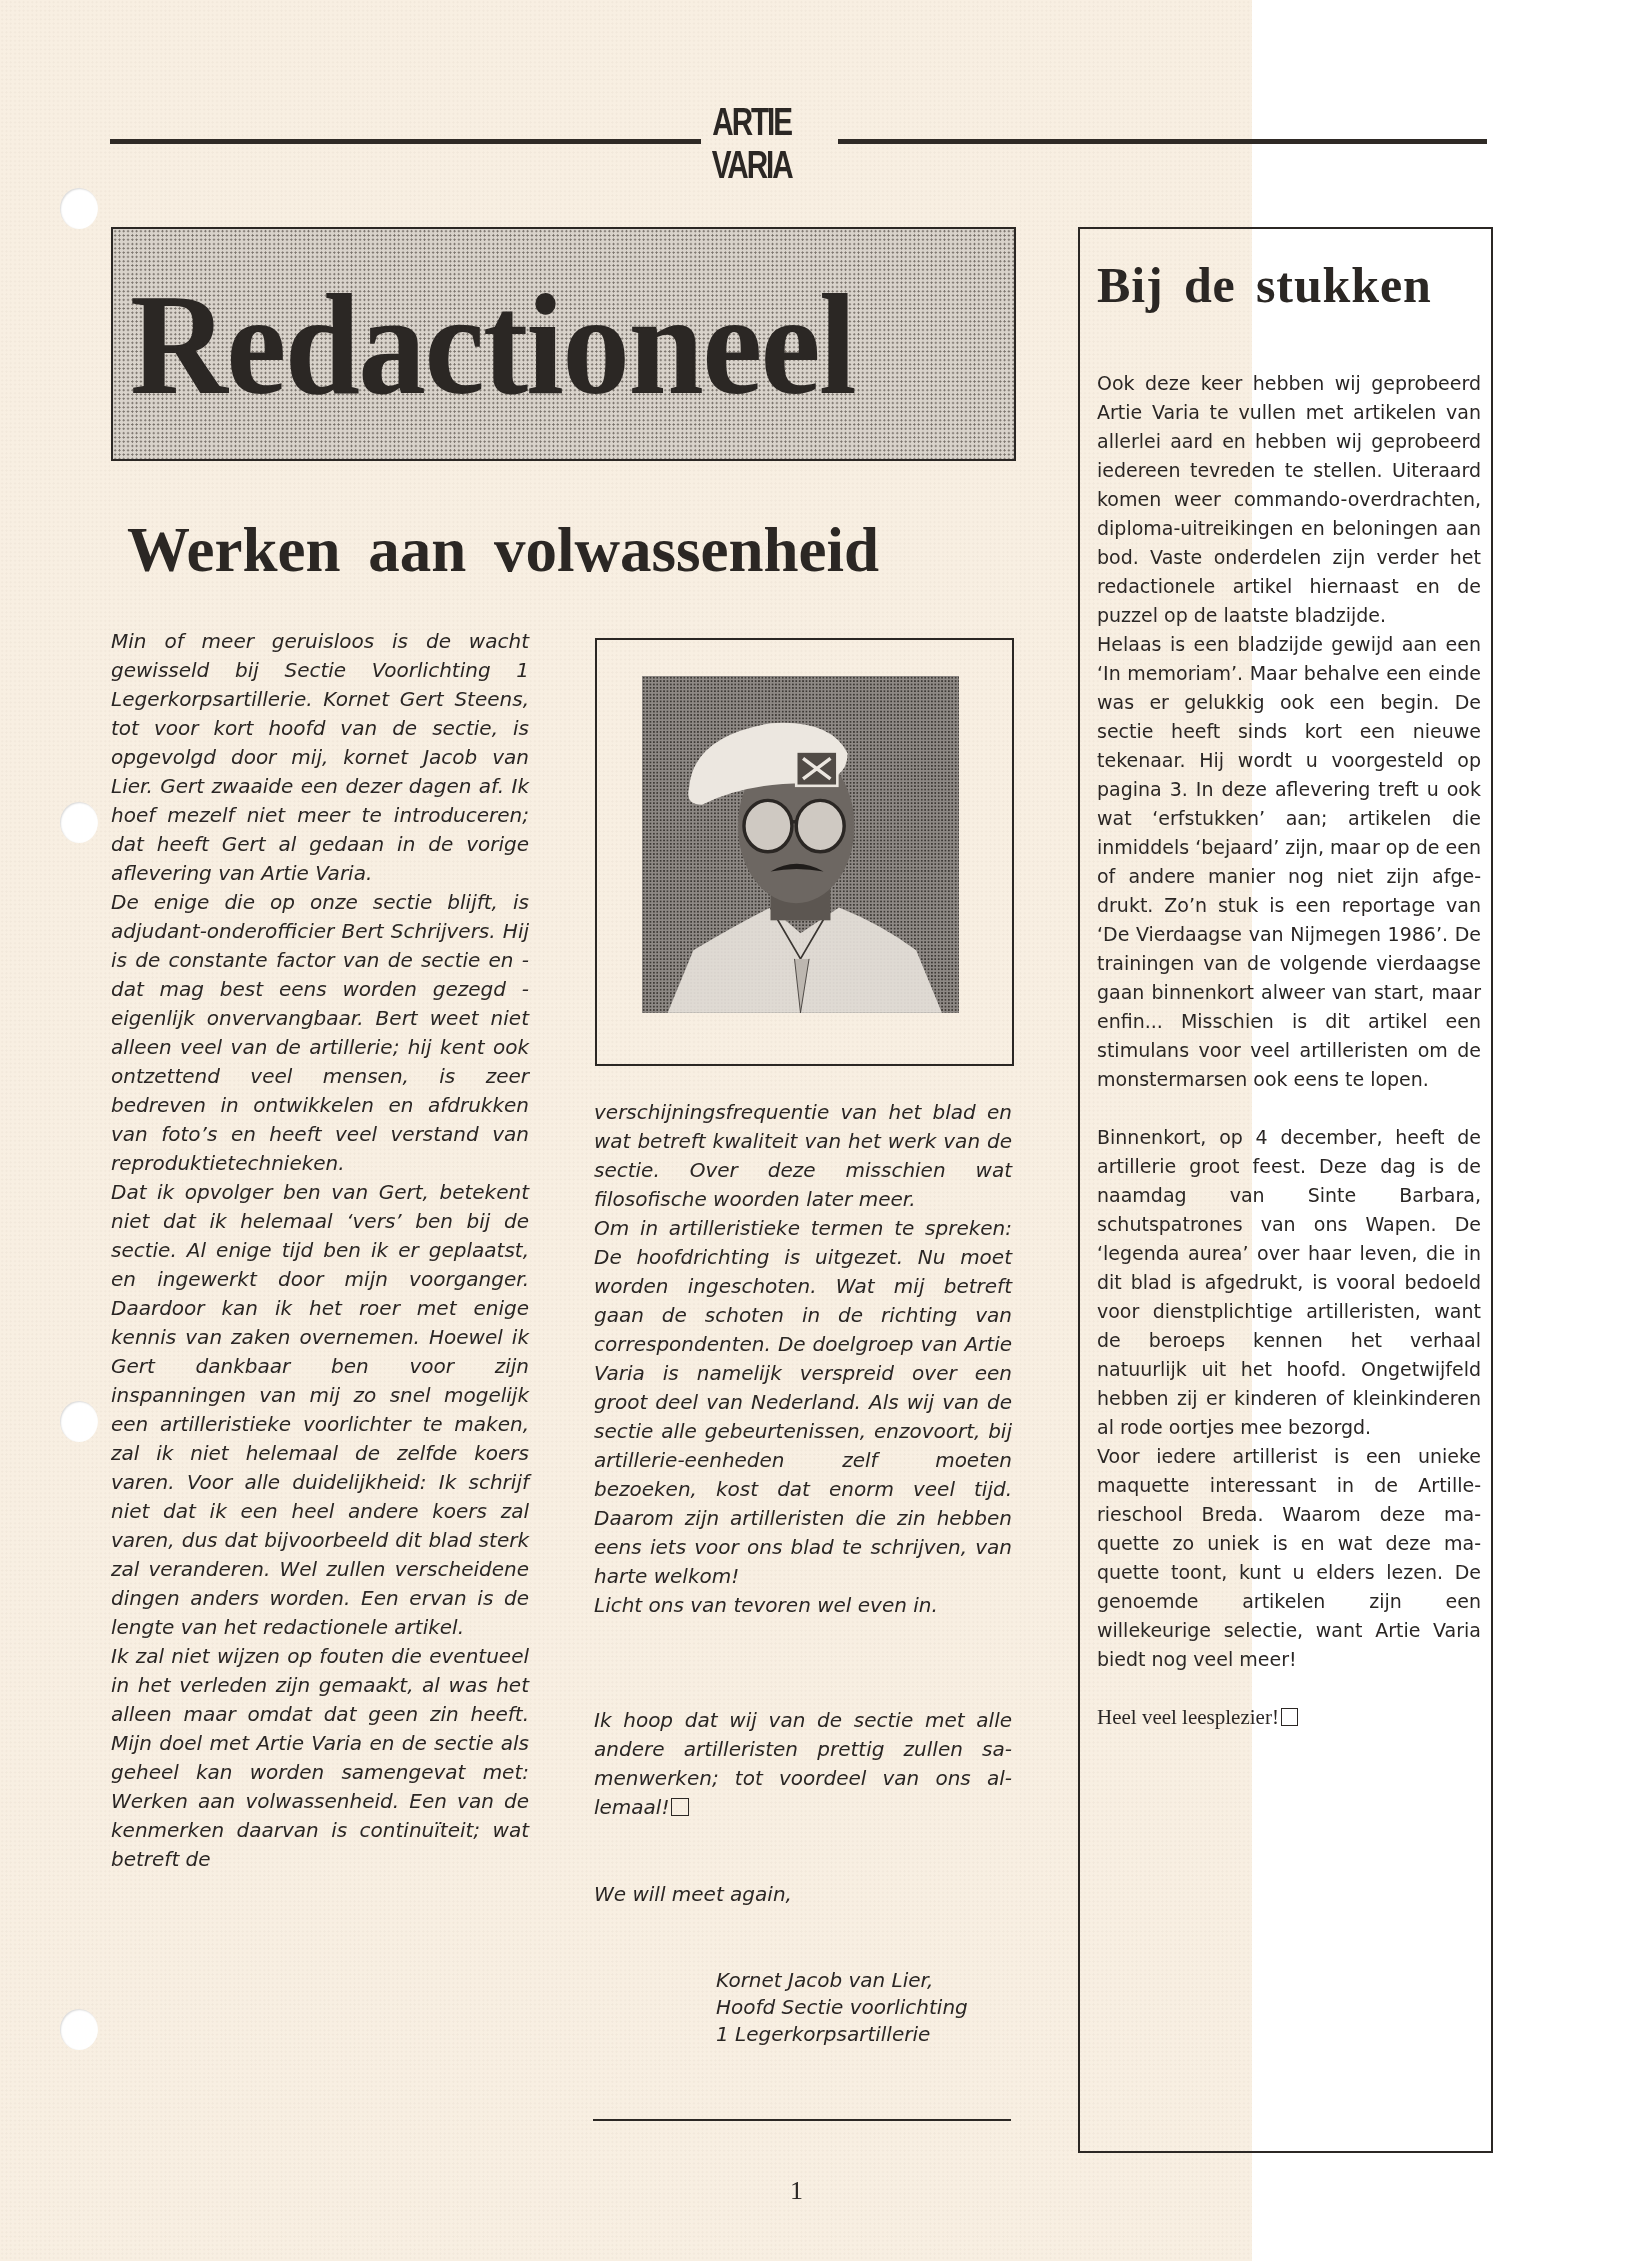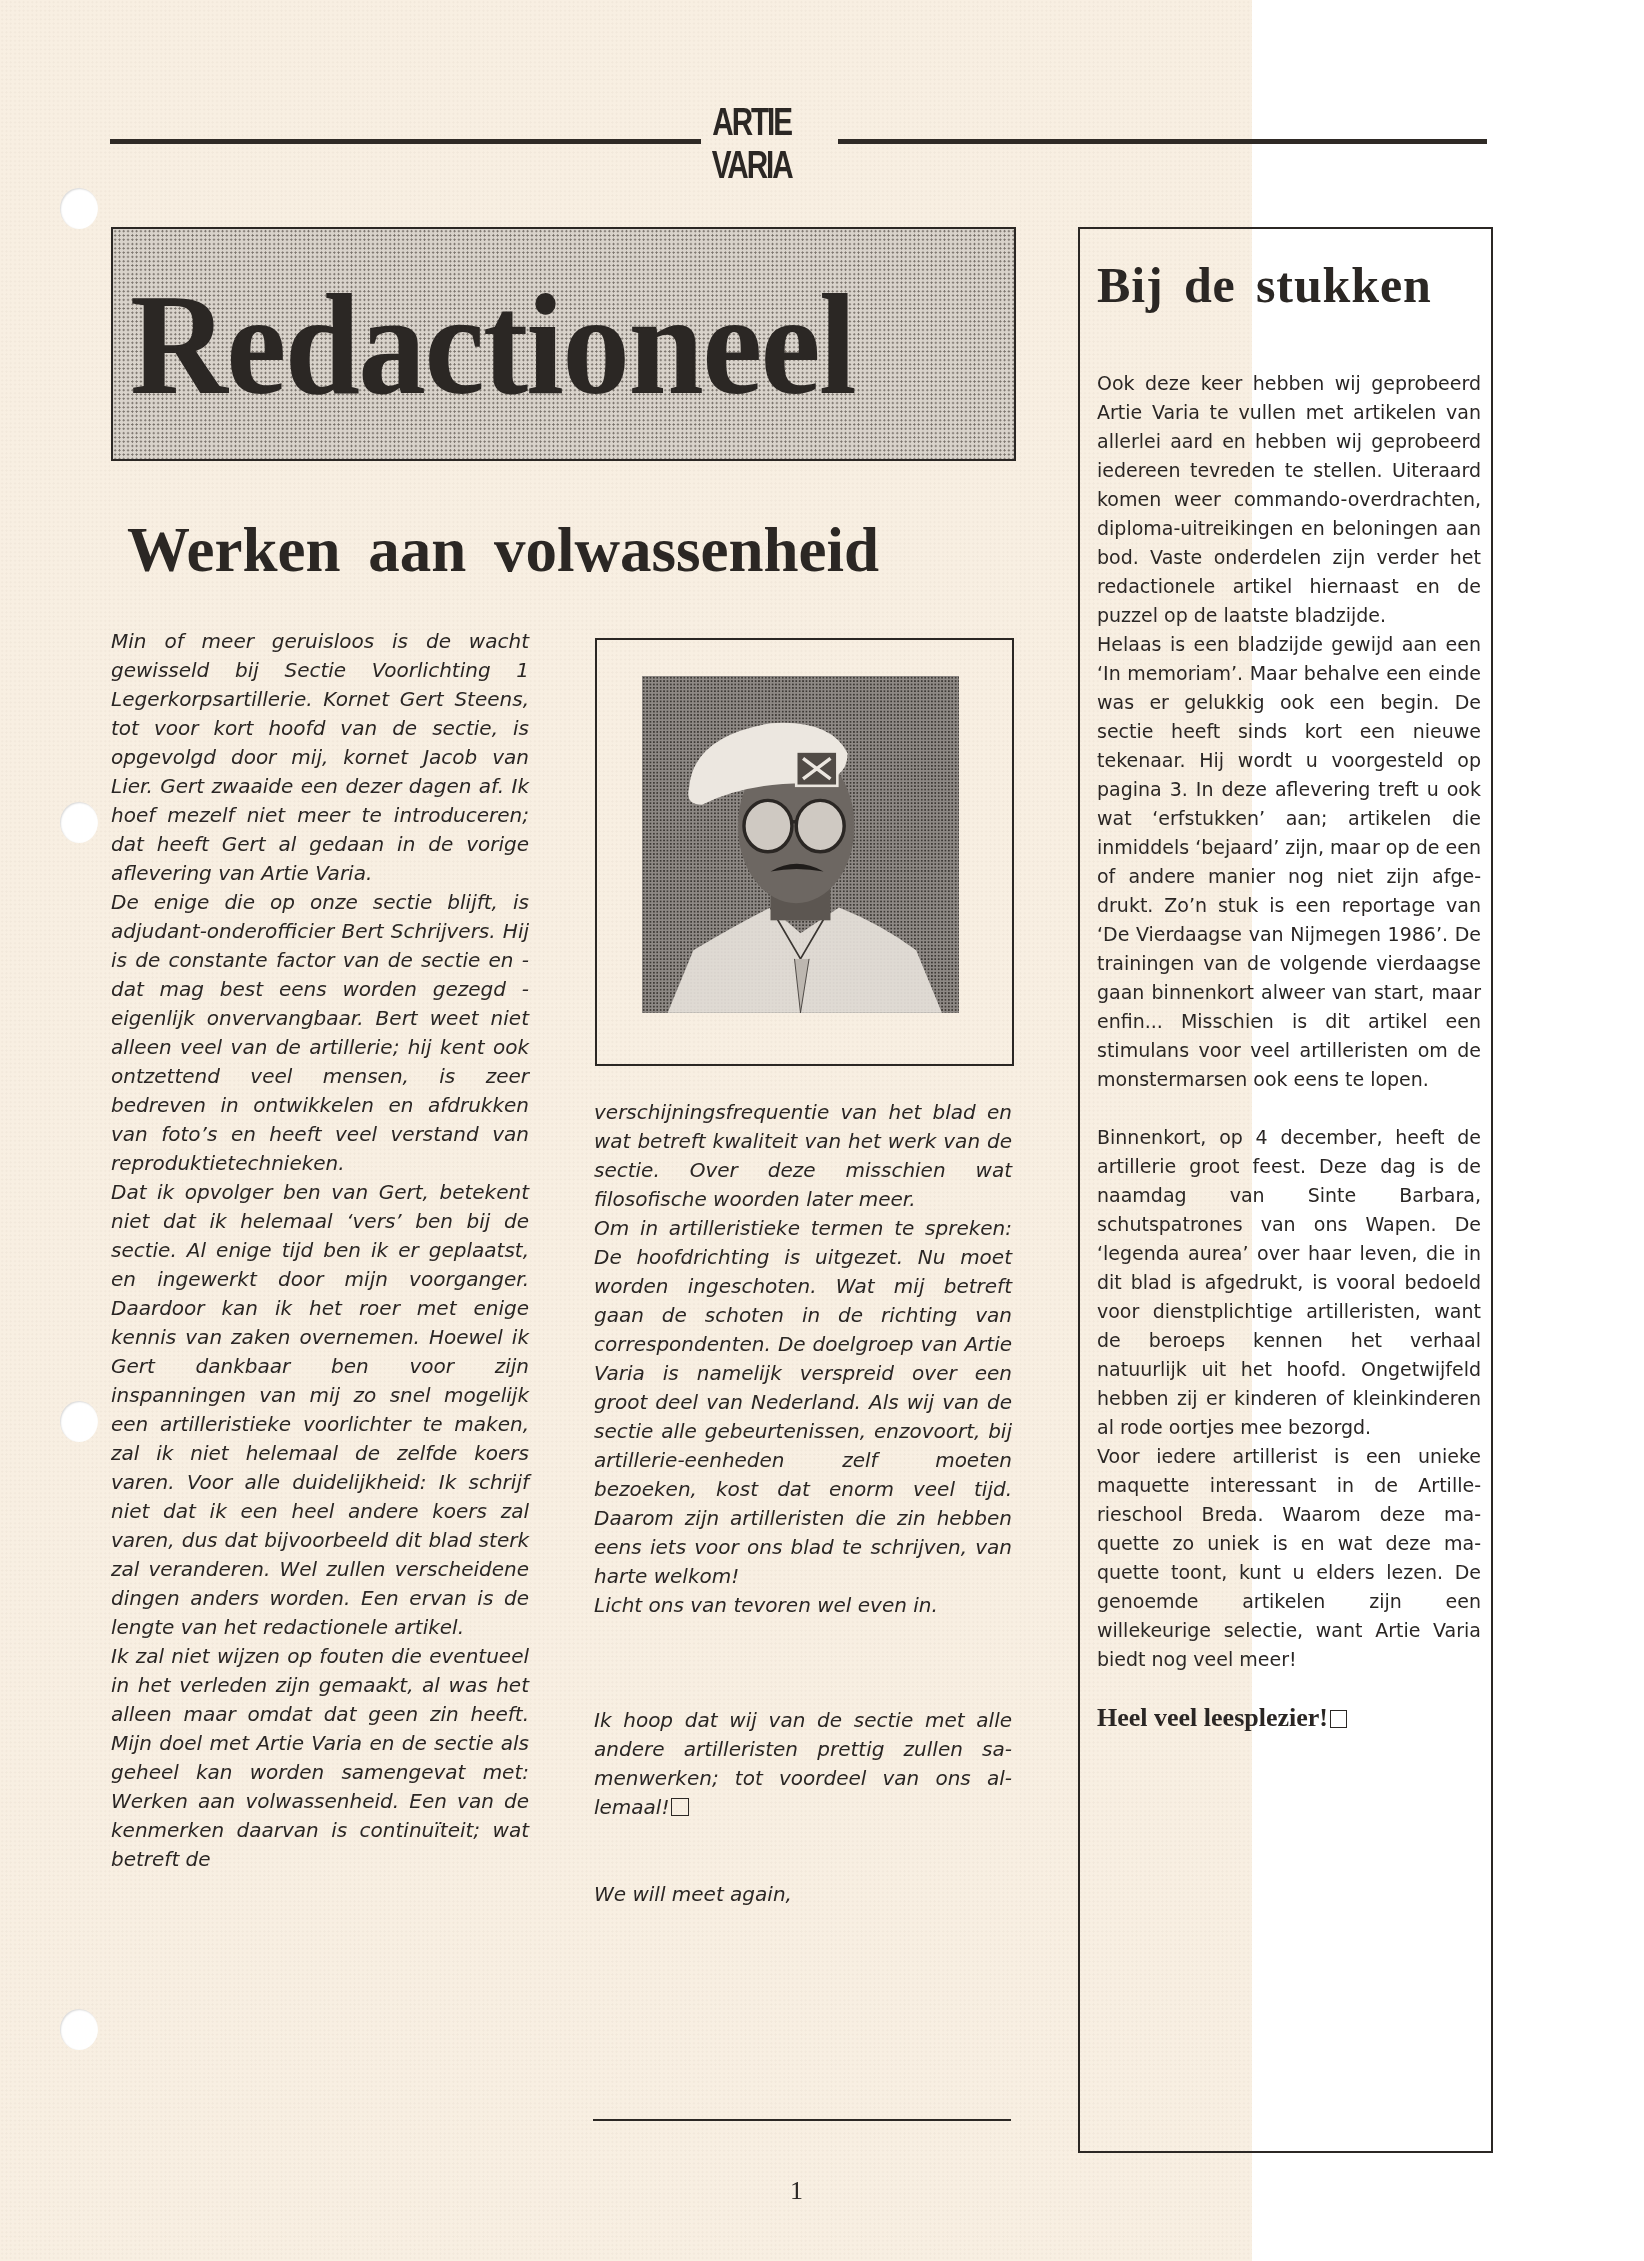--- a/index.html
+++ b/index.html
@@ -90,21 +90,21 @@
     font-size: 50px; line-height: 60px; color: #2b2724; letter-spacing: 0.9px; word-spacing: 6.9px; text-align: right;
   }
   .sidebar-body {
     position: absolute; left: 17px; top: 111px; width: 384px;
     font-family: "DejaVu Sans", sans-serif; font-weight: normal;
     font-size: 19px; line-height: 29px; color: #2a2624; text-align: justify;
   }
   .sidebar-body p { margin: 0; }
   .sidebar-body .spacer { height: 29px; }
   .closing {
-    font-family: "Liberation Serif", serif; font-weight: bold; font-size: 26px;
+    font-family: "Liberation Serif", serif; font-weight: normal; font-size: 21px;
   }
   .endmark {
     display: inline-block; width: 15.4px; height: 15.4px; border: 1.3px solid #2b2724;
     vertical-align: -1.7px; margin-left: 1.7px;
   }
 </style>
 </head>
 <body>
 
 <div class="paper">
@@ -158,20 +158,25 @@
 
   <div class="col col-mid">
     <p>verschijningsfrequentie van het blad en wat betreft kwaliteit van het werk van de sectie. Over deze misschien wat filosofische woorden later meer.</p>
     <p>Om in artilleristieke termen te spre­ken: De hoofdrichting is uitgezet. Nu moet worden ingeschoten. Wat mij betreft gaan de schoten in de richting van correspondenten. De doelgroep van Artie Varia is name­lijk verspreid over een groot deel van Nederland. Als wij van de sec­tie alle gebeurtenissen, enzovoort, bij artillerie-eenheden zelf moeten bezoeken, kost dat enorm veel tijd. Daarom zijn artilleristen die zin heb­ben eens iets voor ons blad te schrij­ven, van harte welkom!</p>
     <p>Licht ons van tevoren wel even in.</p>
     <div class="gap"></div>
     <p><span>Ik hoop dat wij van de sectie met alle andere artilleristen prettig zullen sa­menwerken; tot voordeel van ons al­lemaal!</span><span class="endmark"></span></p>
     <div class="gap2"></div>
     <p>We will meet again,</p>
     <div class="gap2"></div>
+    <div class="sign">
+      <div>Kornet Jacob van Lier,</div>
+      <div>Hoofd Sectie voorlichting</div>
+      <div>1 Legerkorpsartillerie</div>
+    </div>
   </div>
 
   <div class="bottom-rule"></div>
   <div class="page-number">1</div>
 
   <div class="sidebar">
     <div class="sidebar-title">Bij de stukken</div>
     <div class="sidebar-body">
       <div class="spacer"></div>
       <p>Ook deze keer hebben wij gepro­beerd Artie Varia te vullen met ar­tikelen van allerlei aard en hebben wij geprobeerd iedereen tevreden te stellen. Uiteraard komen weer commando-overdrachten, diplo­ma-uitreikingen en beloningen aan bod. Vaste onderdelen zijn verder het redactionele artikel hiernaast en de puzzel op de laatste bladzijde.</p>

